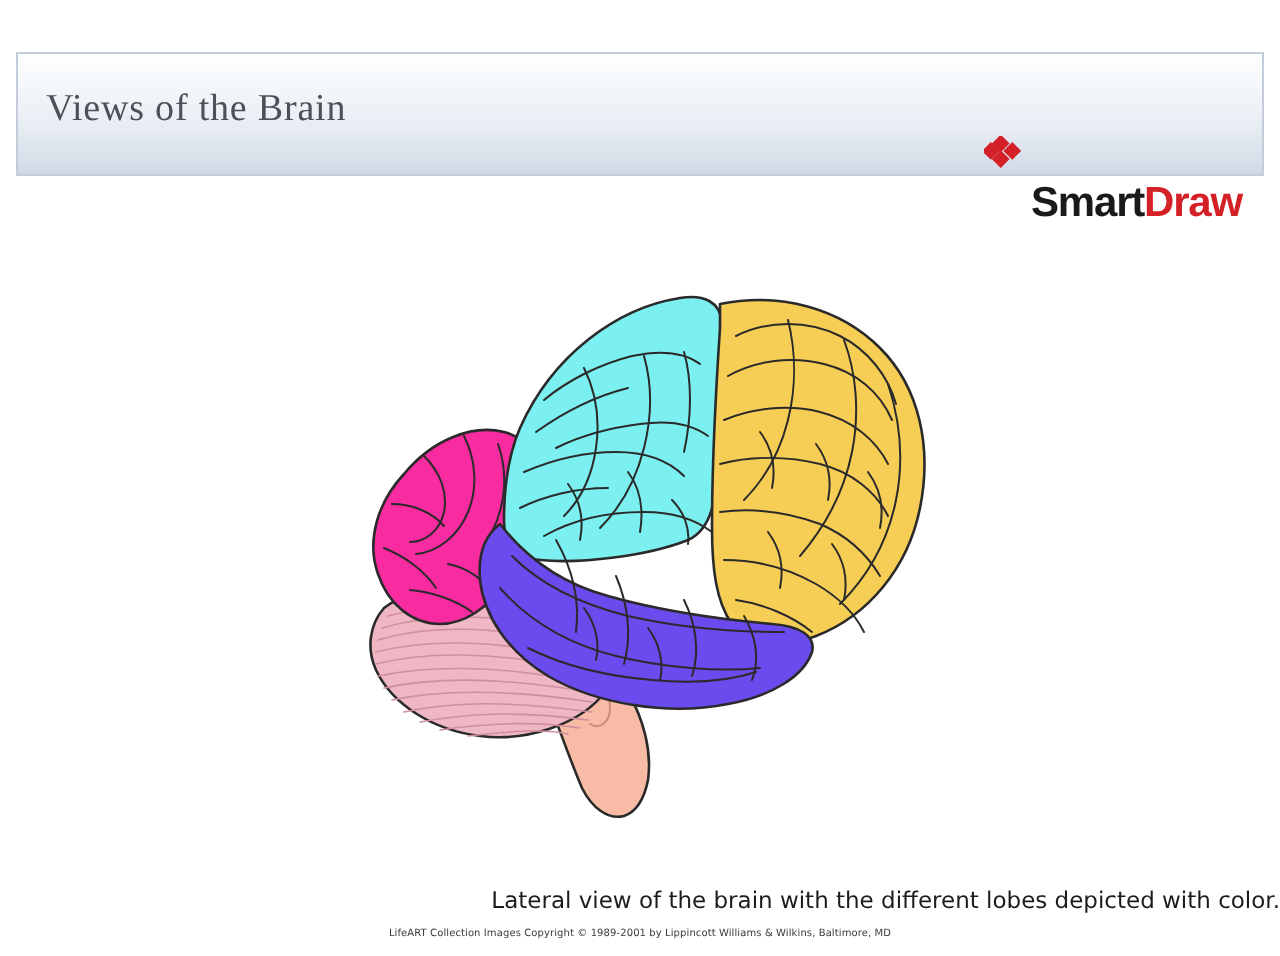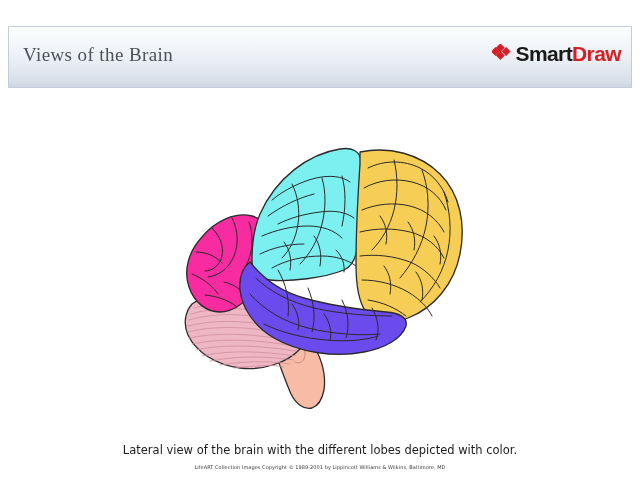--- a/index.html
+++ b/index.html
@@ -58,41 +58,42 @@
     display: block;
     width: 20px;
     height: 20px;
   }
   #brand-logo .wordmark {
     font-family: "Liberation Sans", sans-serif;
     font-size: 21px;
     font-weight: bold;
     letter-spacing: -0.6px;
     line-height: 1;
+    margin-top: 48px;
   }
   #brand-logo .wm-smart { color: #1a1a1a; }
   #brand-logo .wm-draw  { color: #d42027; }
 
   
   #brain-figure {
     position: absolute;
     left: 172px;
     top: 132px;
     width: 300px;
     height: 280px;
   }
   #brain-figure svg { display: block; width: 300px; height: 280px; }
 
   
   #figure-caption {
     position: absolute;
     left: 0;
     top: 443px;
     width: 640px;
-    text-align: center;
+    text-align: right;
     font-family: "DejaVu Sans", sans-serif;
     font-size: 11.5px;
     color: #1c1c1c;
   }
   #copyright-line {
     position: absolute;
     left: 0;
     top: 464px;
     width: 640px;
     text-align: center;

